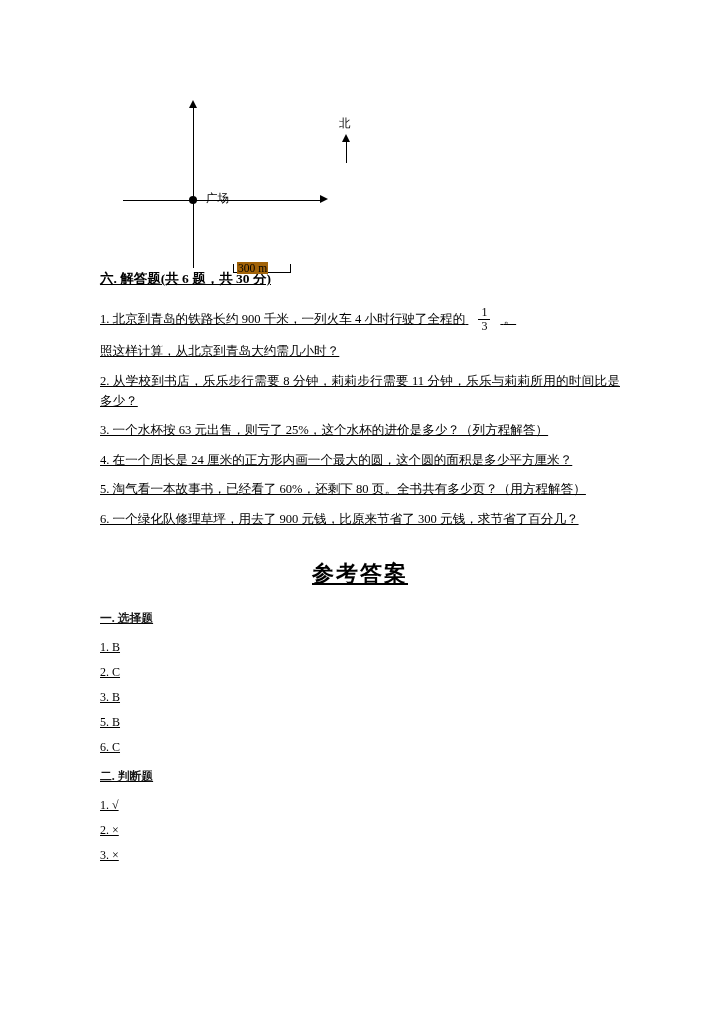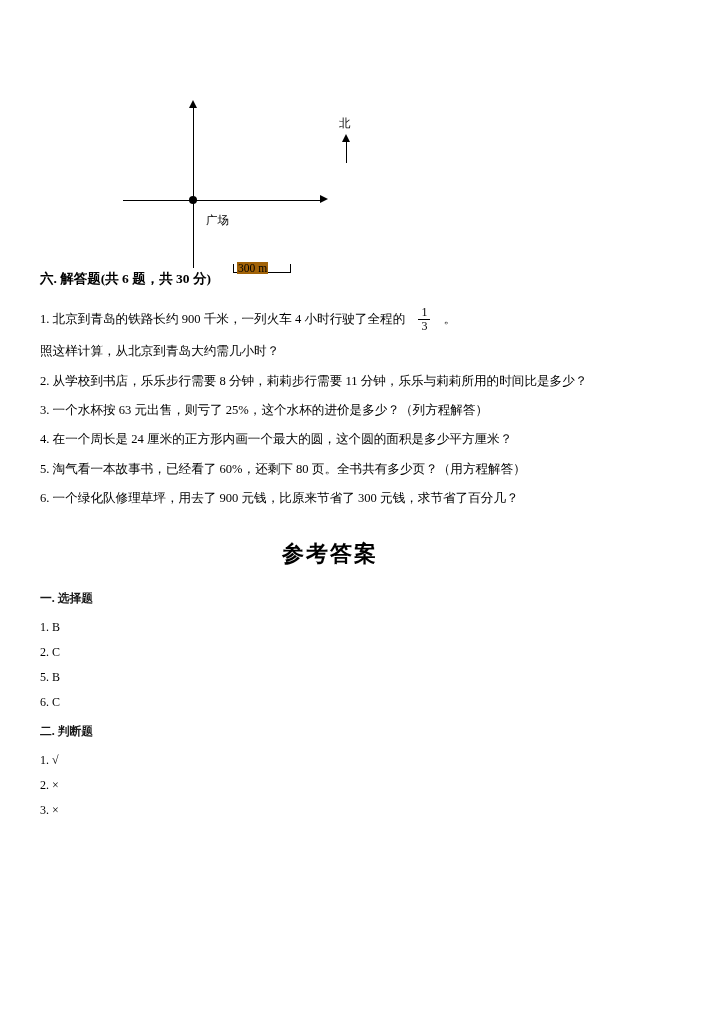--- a/index.html
+++ b/index.html
@@ -92,21 +92,21 @@
     left: 189px;
     top: 160px;
     width: 8px;
     height: 8px;
     background: #000;
     border-radius: 50%;
   }
   .place-label {
     position: absolute;
     left: 206px;
-    top: 177px;
+    top: 155px;
     font-size: 11.5px;
   }
   .scalebar {
     position: absolute;
     left: 233px;
     top: 228px;
     width: 56px;
     height: 8px;
     border: 1px solid #000;
     border-top: none;
@@ -115,21 +115,22 @@
     position: absolute;
     left: 237px;
     top: 226px;
     font-size: 11.5px;
     background: #a16207;
     padding: 0 1px;
   }
 
   
   .body {
-    padding: 0 100px 0 40px;
+    padding: 0 100px 0 100px;
+    text-decoration: underline;
   }
   .section-head {
     font-weight: bold;
     font-size: 13.5px;
     margin: 14px 0 18px 0;
   }
   .q {
     font-size: 12.6px;
     line-height: 1.62;
     margin: 0 0 9px 0;
@@ -211,20 +212,21 @@
     <div class="q">3. 一个水杯按 63 元出售，则亏了 25%，这个水杯的进价是多少？（列方程解答）</div>
     <div class="q">4. 在一个周长是 24 厘米的正方形内画一个最大的圆，这个圆的面积是多少平方厘米？</div>
     <div class="q">5. 淘气看一本故事书，已经看了 60%，还剩下 80 页。全书共有多少页？（用方程解答）</div>
     <div class="q">6. 一个绿化队修理草坪，用去了 900 元钱，比原来节省了 300 元钱，求节省了百分几？</div>
 
     <div class="answer-title">参考答案</div>
 
     <div class="ans-head">一. 选择题</div>
     <div class="ans-item">1. B</div>
     <div class="ans-item">2. C</div>
+    <div class="ans-item">3. B</div>
     <div class="ans-item">5. B</div>
     <div class="ans-item">6. C</div>
 
     <div class="ans-head">二. 判断题</div>
     <div class="ans-item">1. √</div>
     <div class="ans-item">2. ×</div>
     <div class="ans-item">3. ×</div>
 
   </div>
 </div>

